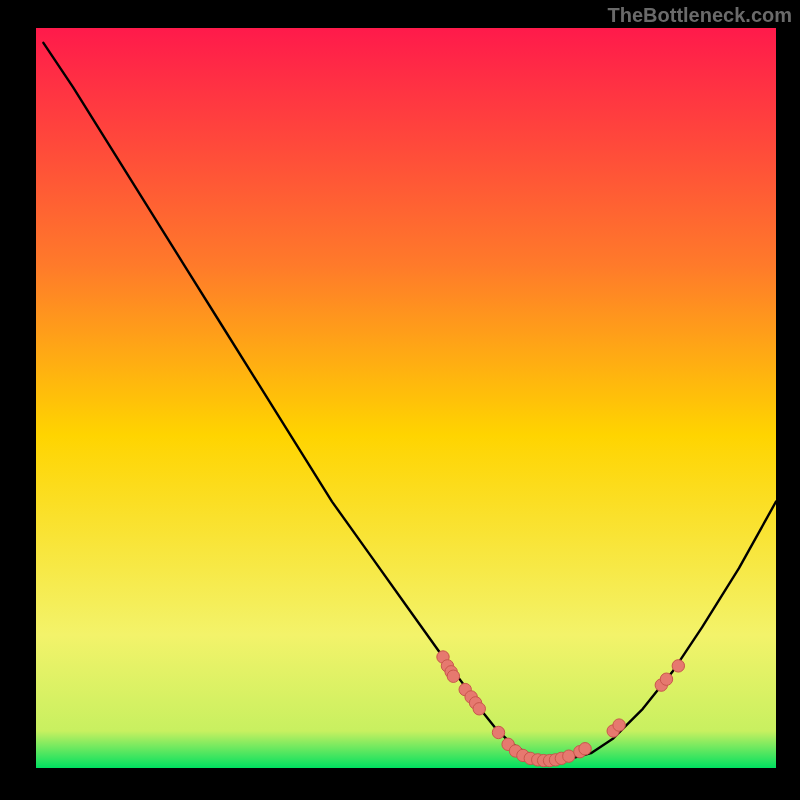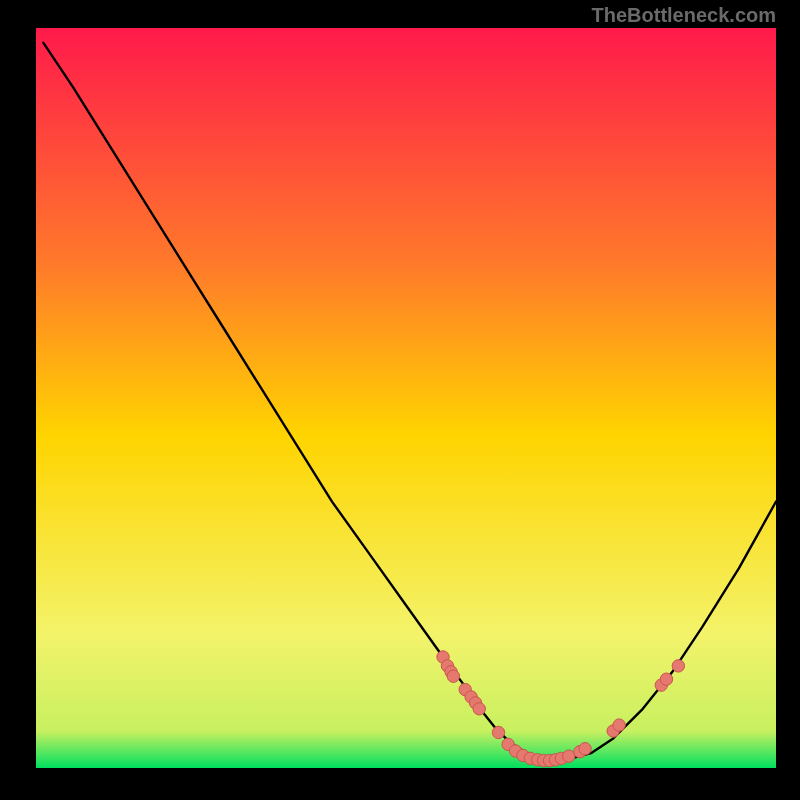--- a/index.html
+++ b/index.html
@@ -12,21 +12,21 @@
     overflow: hidden;
   }
   .container {
     position: relative;
     width: 800px;
     height: 800px;
   }
   .watermark {
     position: absolute;
     top: 4px;
-    right: 24px;
+    right: 8px;
     color: #6a6a6a;
     font-size: 20px;
     font-weight: bold;
     z-index: 10;
   }
   .plot-area {
     position: absolute;
     left: 36px;
     top: 28px;
     width: 740px;

